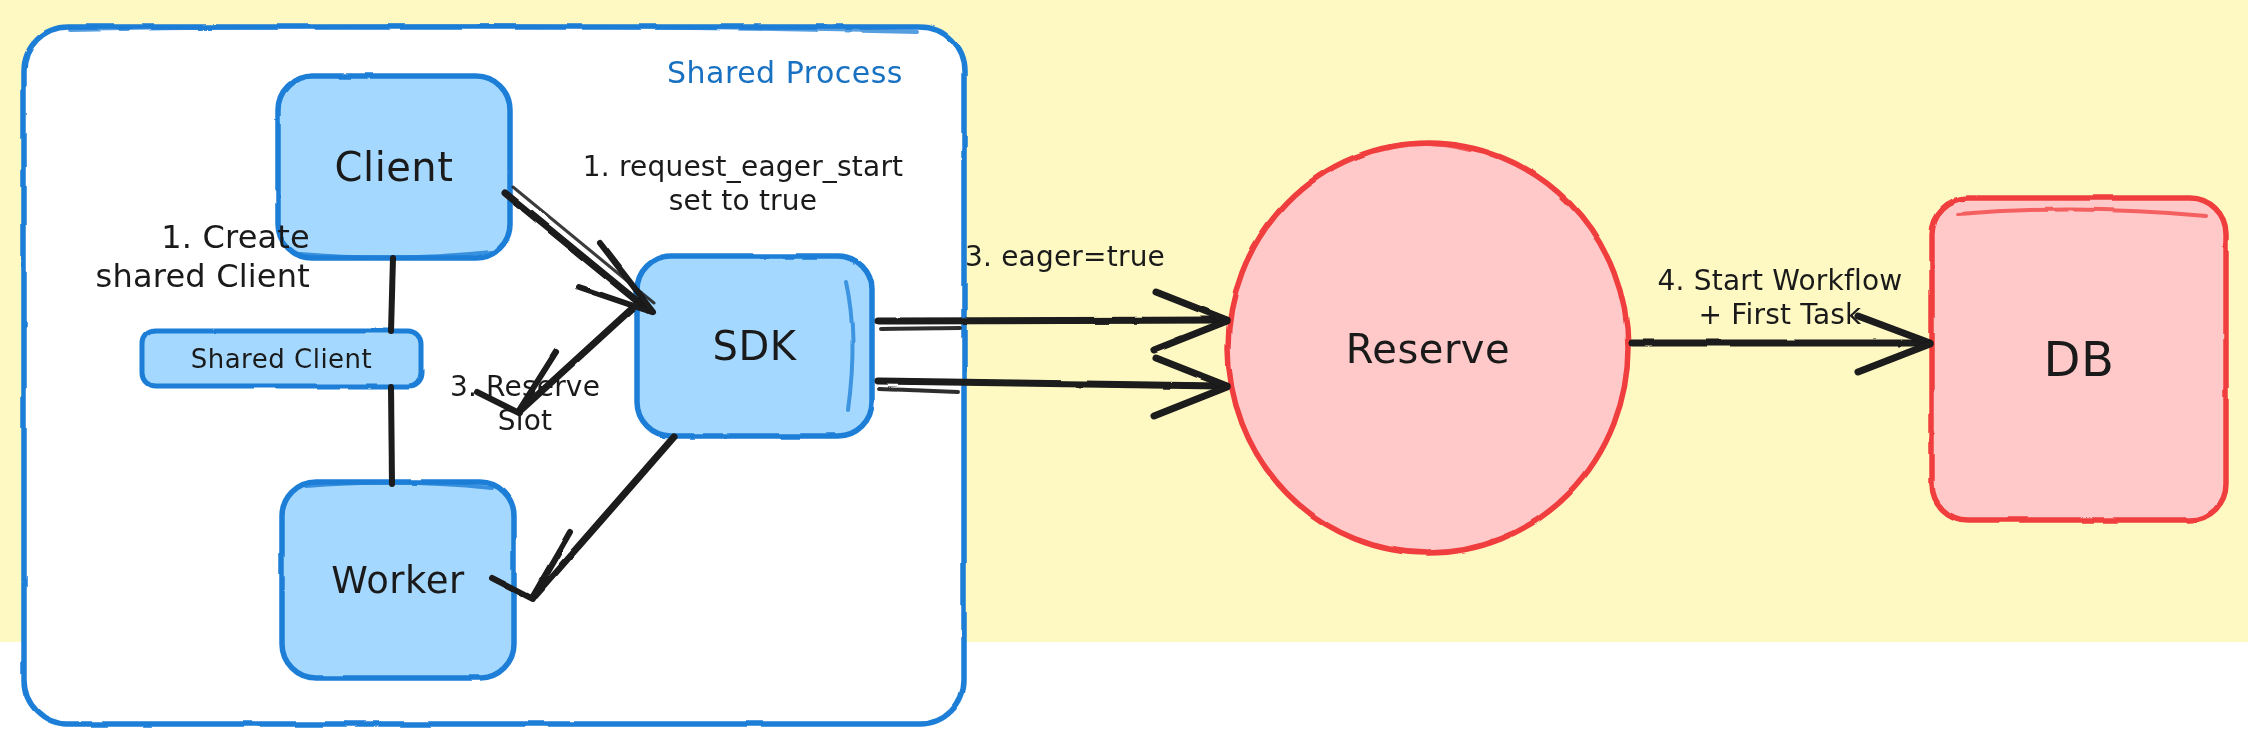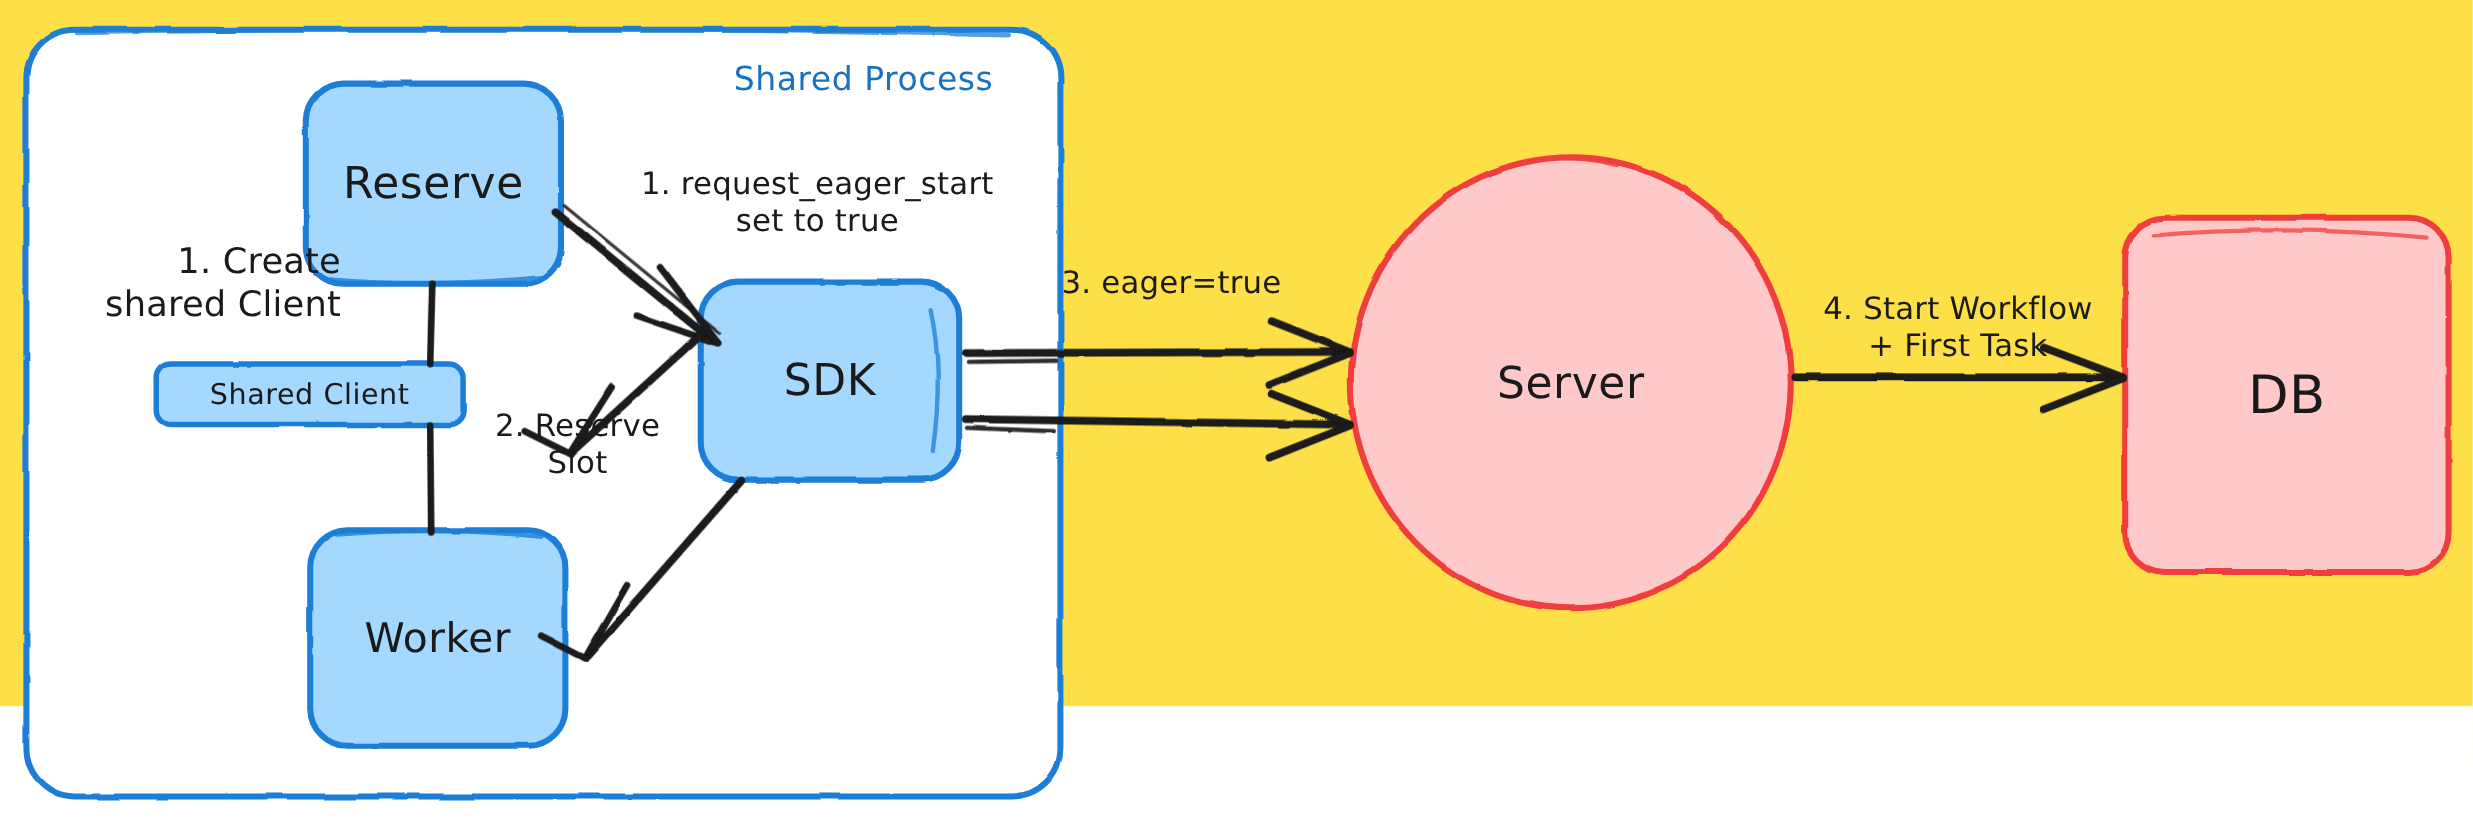--- a/index.html
+++ b/index.html
@@ -1,18 +1,18 @@
 <!DOCTYPE html>
 <html><head>
 <meta charset="utf-8">
 <style>
   html,body{margin:0;padding:0;background:#ffffff;}
   body{width:2248px;height:754px;overflow:hidden;
        font-family:"DejaVu Sans", sans-serif;}
-  #stage{position:relative;width:2248px;height:642px;background:#fde047;}
+  #stage{position:relative;width:2248px;height:642px;background:#fef9c3;}
   svg.layer{position:absolute;left:0;top:0;width:2248px;height:754px;}
   .lbl{position:absolute;color:#1a1a1a;font-family:"DejaVu Sans",sans-serif;
        text-align:center;line-height:1.22;white-space:pre-line;
        letter-spacing:.2px;}
   .node-text{position:absolute;display:flex;align-items:center;
        justify-content:center;color:#1a1a1a;text-align:center;
        font-family:"DejaVu Sans",sans-serif;letter-spacing:.5px;}
   .group-title{position:absolute;color:#1971c2;font-family:"DejaVu Sans",sans-serif;
        letter-spacing:.5px;}
 </style>
@@ -114,39 +114,39 @@
       <g>
         <path d="M1632,343 L1925,343" stroke-width="7"></path>
         <path d="M1858,316 L1930,343" stroke-width="7"></path>
         <path d="M1858,372 L1930,344" stroke-width="7"></path>
       </g>
     </g>
   </svg>
 
   <div class="group-title" style="left:655px;top:55px;width:260px;font-size:30px;text-align:center;">Shared Process</div>
 
-  <div class="node-text" style="left:278px;top:76px;width:232px;height:182px;font-size:40px;">Reserve</div>
+  <div class="node-text" style="left:278px;top:76px;width:232px;height:182px;font-size:40px;">Client</div>
 
   <div class="node-text" style="left:142px;top:331px;width:279px;height:55px;font-size:26px;">Shared Client</div>
 
   <div class="node-text" style="left:637px;top:256px;width:235px;height:180px;font-size:40px;">SDK</div>
 
   <div class="node-text" style="left:282px;top:482px;width:232px;height:196px;font-size:37px;">Worker</div>
 
-  <div class="node-text" style="left:1228px;top:246px;width:400px;height:205px;font-size:40px;">Server</div>
+  <div class="node-text" style="left:1228px;top:246px;width:400px;height:205px;font-size:40px;">Reserve</div>
 
   <div class="node-text" style="left:1932px;top:198px;width:294px;height:322px;font-size:48px;">DB</div>
 
   <div class="lbl" style="left:30px;top:218px;width:280px;font-size:32px;text-align:right;">1. Create
 shared Client</div>
 
   <div class="lbl" style="left:528px;top:150px;width:430px;font-size:28px;">1. request_eager_start
 set to true</div>
 
-  <div class="lbl" style="left:405px;top:370px;width:240px;font-size:28px;">2. Reserve
+  <div class="lbl" style="left:405px;top:370px;width:240px;font-size:28px;">3. Reserve
 Slot</div>
 
   <div class="lbl" style="left:925px;top:240px;width:280px;font-size:28px;">3. eager=true</div>
 
   <div class="lbl" style="left:1580px;top:232px;width:400px;font-size:28px;margin-top:32px;">4. Start Workflow
 + First Task</div>
 
 
 
 </div>

